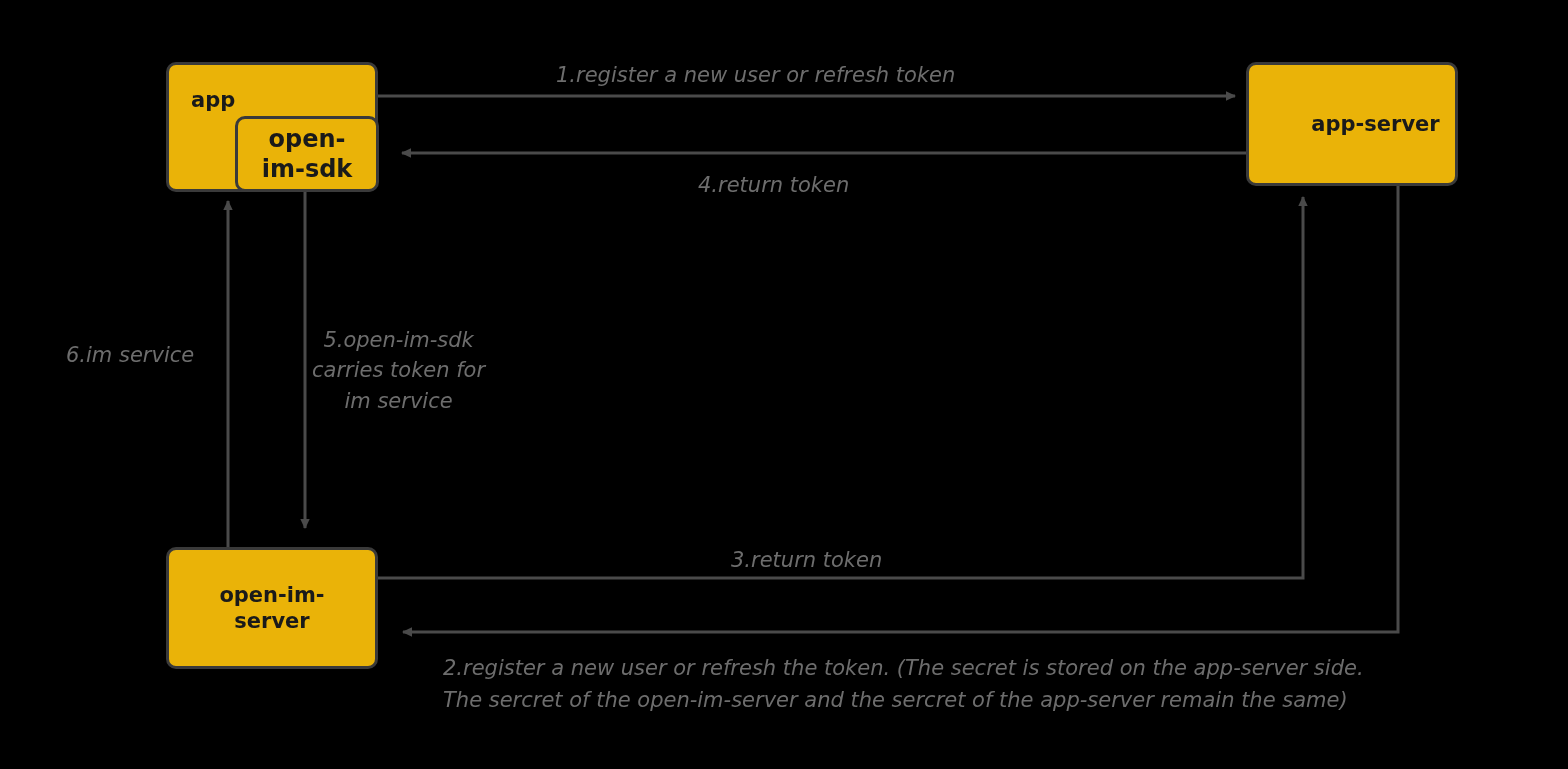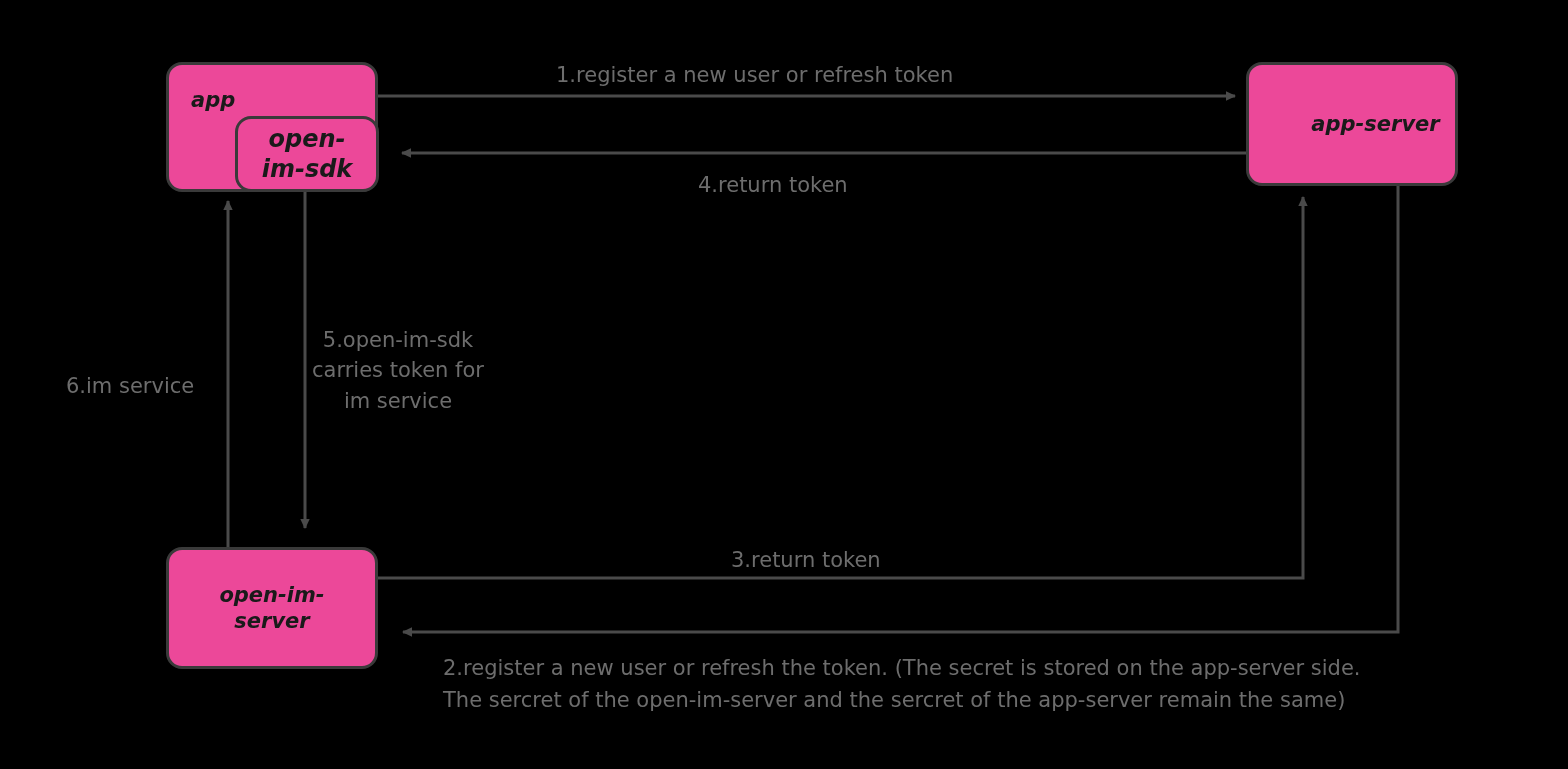--- a/index.html
+++ b/index.html
@@ -10,29 +10,28 @@
   #canvas {
     position: relative;
     width: 1568px;
     height: 769px;
     background: #000000;
     font-family: "DejaVu Sans", sans-serif;
     overflow: hidden;
   }
   .node {
     position: absolute;
-    background: #ec4899;
+    background: #eab308;
     border: 3px solid #3a3a3a;
-    border-radius: 16px;
+    border-radius: 10px;
     box-sizing: border-box;
     display: flex;
     align-items: center;
     justify-content: center;
     color: #1a1a1a;
-    font-style: italic;
     font-weight: bold;
     text-align: center;
     line-height: 1.25;
     z-index: 3;
   }
   #node-app {
     left: 166px;
     top: 62px;
     width: 212px;
     height: 130px;
@@ -60,29 +59,30 @@
   #node-openim {
     left: 166px;
     top: 547px;
     width: 212px;
     height: 122px;
     font-size: 21px;
   }
   .lbl {
     position: absolute;
     color: #6d6d6d;
+    font-style: italic;
     font-size: 21px;
     line-height: 1.45;
     white-space: pre;
     z-index: 5;
   }
   #lbl-1 { left: 556px; top: 60px; }
   #lbl-4 { left: 698px; top: 170px; }
   #lbl-5 { left: 312px; top: 325px; text-align: center; }
-  #lbl-6 { left: 66px; top: 371px; }
+  #lbl-6 { left: 66px; top: 340px; }
   #lbl-3 { left: 731px; top: 545px; }
   #lbl-2 { left: 443px; top: 653px; line-height: 1.5; }
   svg.wires {
     position: absolute;
     left: 0;
     top: 0;
     width: 1568px;
     height: 769px;
     z-index: 2;
   }

